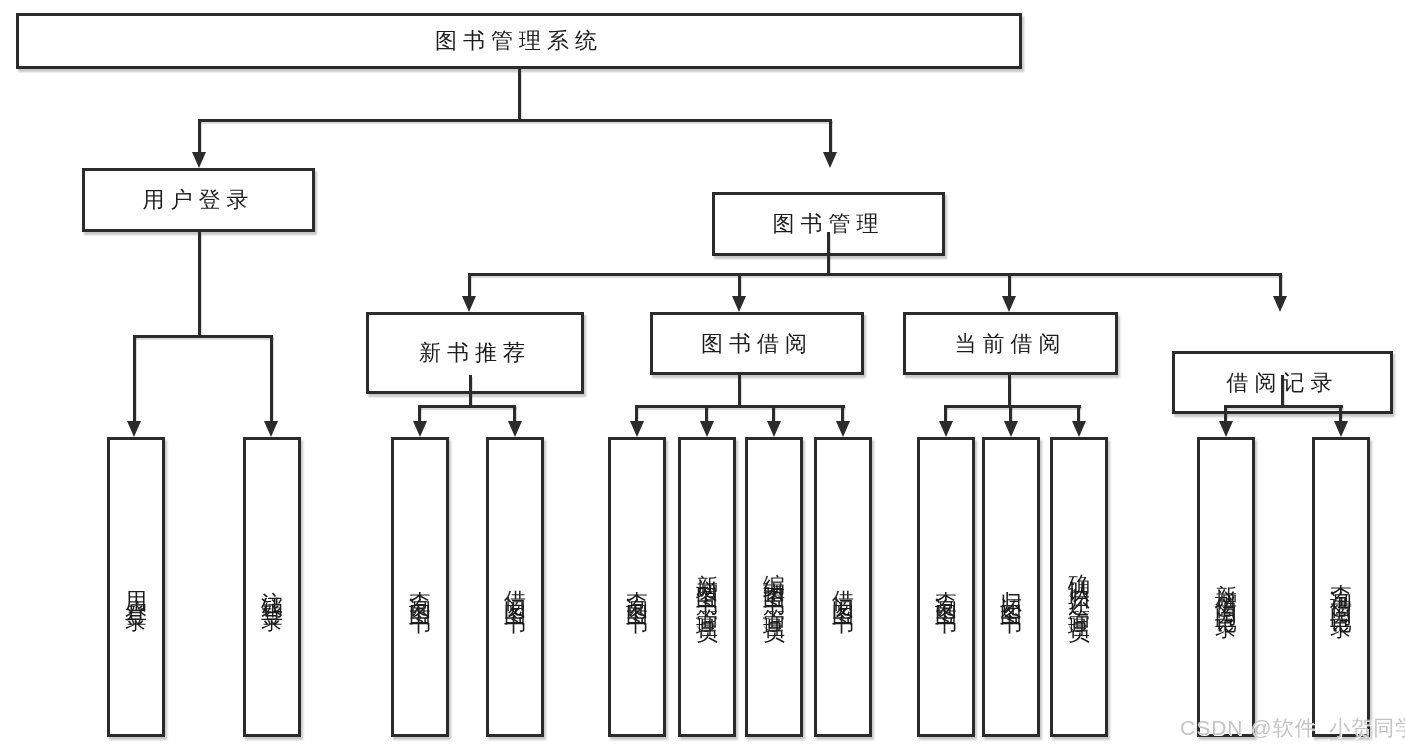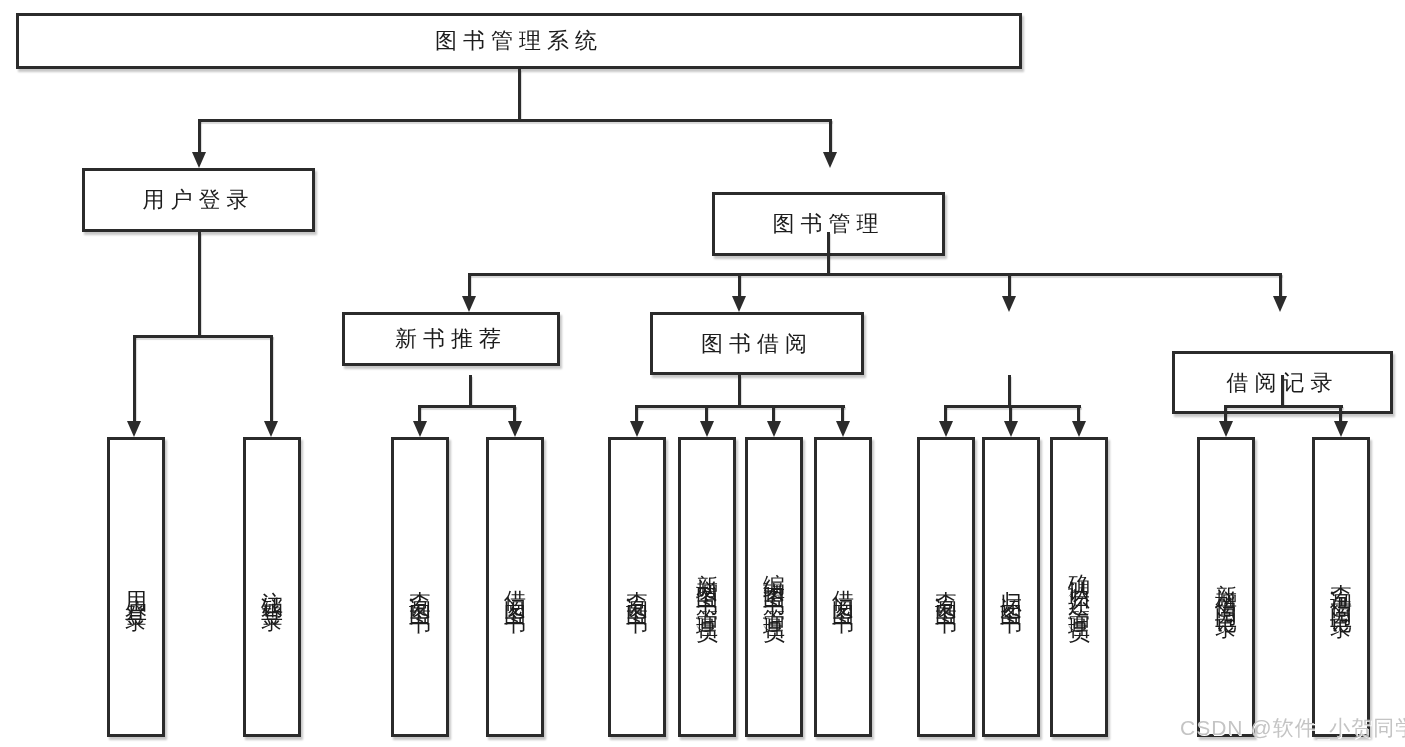--- a/index.html
+++ b/index.html
@@ -94,25 +94,28 @@
   <div class="h-line" style="left:468px;top:273px;width:814px;"></div>
   <div class="v-line" style="left:468px;top:273px;height:25px;"></div>
   <div class="arrow" style="left:462px;top:296px;"></div>
   <div class="v-line" style="left:738px;top:273px;height:25px;"></div>
   <div class="arrow" style="left:732px;top:296px;"></div>
   <div class="v-line" style="left:1008px;top:273px;height:25px;"></div>
   <div class="arrow" style="left:1002px;top:296px;"></div>
   <div class="v-line" style="left:1279px;top:273px;height:25px;"></div>
   <div class="arrow" style="left:1273px;top:296px;"></div>
 
-  <div class="box" style="left:342px;top:312px;width:218px;height:54px;">
+  <div class="box" style="left:366px;top:312px;width:218px;height:82px;">
     <span class="hlabel">新书推荐</span>
   </div>
   <div class="box" style="left:650px;top:312px;width:214px;height:63px;">
     <span class="hlabel">图书借阅</span>
+  </div>
+  <div class="box" style="left:903px;top:312px;width:215px;height:63px;">
+    <span class="hlabel">当前借阅</span>
   </div>
   <div class="box" style="left:1172px;top:312px;width:221px;height:63px;margin-top:39px;">
     <span class="hlabel">借阅记录</span>
   </div>
 
   <div class="v-line" style="left:469px;top:375px;height:30px;"></div>
   <div class="h-line" style="left:418px;top:405px;width:98px;"></div>
   <div class="v-line" style="left:418px;top:405px;height:18px;"></div>
   <div class="arrow" style="left:413px;top:421px;"></div>
   <div class="v-line" style="left:513px;top:405px;height:18px;"></div>

